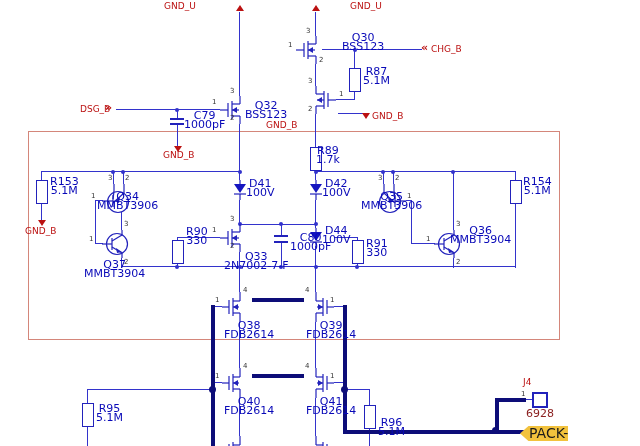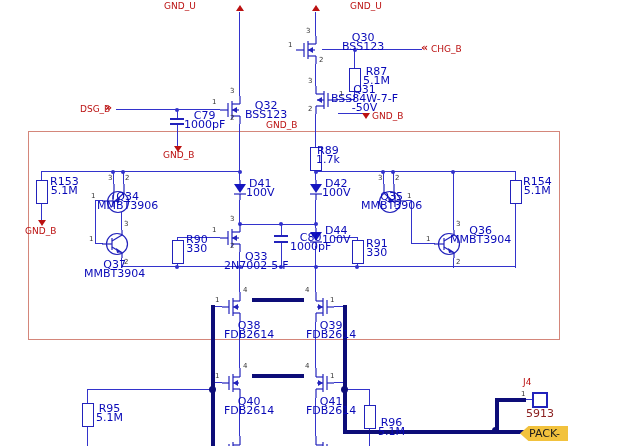--- a/index.html
+++ b/index.html
@@ -17,21 +17,21 @@
   .sq{position:absolute;width:16px;height:16px;border:2px solid #2222bb;box-sizing:border-box;background:#fff;}
   .lbl{position:absolute;font-size:11px;line-height:9px;color:#0909b8;white-space:nowrap;text-align:center;}
   .net{position:absolute;font-size:9px;line-height:10px;color:#bb1111;white-space:nowrap;}
   .arrowglyph{position:absolute;font-size:11px;line-height:11px;color:#bb1111;font-weight:bold;}
   .pin{position:absolute;font-size:7px;line-height:7px;color:#333;}
   .tri-down{position:absolute;width:0;height:0;border-left:4px solid transparent;
             border-right:4px solid transparent;border-top:6px solid #bb1111;}
   .tri-up{position:absolute;width:0;height:0;border-left:4px solid transparent;
           border-right:4px solid transparent;border-bottom:6px solid #bb1111;}
   .selbox{position:absolute;border:1px solid #d4867a;background:transparent;}
-  .tag{position:absolute;background:#f2c23d;color:#1a1a1a;font-size:11px;line-height:15px;
+  .tag{position:absolute;background:#f2c23d;color:#1a1a1a;font-size:14px;line-height:15px;
        padding-left:9px;clip-path:polygon(0 50%,16% 0,100% 0,100% 100%,16% 100%);}
   svg line,svg circle{stroke:#2222bb;stroke-width:1.2;fill:none;}
   svg circle{fill:#ffffff;}
   svg polygon{fill:#2222bb;stroke:none;}
   .dio polygon{fill:#1515c0;}
 </style>
 </head>
 <body>
 
 <div id="canvas">
@@ -340,40 +340,39 @@
   <div class="net" style="left:350px;top:1px">GND_U</div>
   <div class="net" style="left:80px;top:104px">DSG_B</div>
   <div class="arrowglyph" style="left:105px;top:102px">»</div>
   <div class="arrowglyph" style="left:421px;top:42px">«</div>
   <div class="net" style="left:431px;top:44px">CHG_B</div>
   <div class="net" style="left:163px;top:150px">GND_B</div>
   <div class="net" style="left:266px;top:120px">GND_B</div>
   <div class="net" style="left:372px;top:111px">GND_B</div>
   <div class="net" style="left:25px;top:226px">GND_B</div>
   <div class="net" style="left:523px;top:377px">J4</div>
-  <div class="lbl" style="left:526px;top:409px;color:#8b2020">5913</div>
+  <div class="lbl" style="left:526px;top:409px;color:#8b2020">6928</div>
   <div class="tag" style="left:520px;top:426px;width:44px;height:15px">PACK-</div>
 
   <div class="lbl" style="left:342px;top:33px"><span>Q30</span><br><span>BSS123</span></div>
   <div class="lbl" style="left:363px;top:67px"><span>R87</span><br><span>5.1M</span></div>
-  <div class="lbl" style="left:331px;top:85px"><span>Q31</span><br><span>BSS84W-7-F</span><br><span>-50V</span></div>
   <div class="lbl" style="left:245px;top:101px"><span>Q32</span><br><span>BSS123</span></div>
   <div class="lbl" style="left:184px;top:111px"><span>C79</span><br><span>1000pF</span></div>
   <div class="lbl" style="left:316px;top:146px"><span>R89</span><br><span>1.7k</span></div>
   <div class="lbl" style="left:50px;top:177px"><span>R153</span><br><span>5.1M</span></div>
   <div class="lbl" style="left:523px;top:177px"><span>R154</span><br><span>5.1M</span></div>
   <div class="lbl" style="left:97px;top:192px"><span>Q34</span><br><span>MMBT3906</span></div>
   <div class="lbl" style="left:361px;top:192px"><span>Q35</span><br><span>MMBT3906</span></div>
   <div class="lbl" style="left:246px;top:179px"><span>D41</span><br><span>100V</span></div>
   <div class="lbl" style="left:322px;top:179px"><span>D42</span><br><span>100V</span></div>
   <div class="lbl" style="left:322px;top:226px"><span>D44</span><br><span>100V</span></div>
   <div class="lbl" style="left:290px;top:233px"><span>C80</span><br><span>1000pF</span></div>
-  <div class="lbl" style="left:186px;top:235px"><span>R90</span><br><span>330</span></div>
+  <div class="lbl" style="left:186px;top:227px"><span>R90</span><br><span>330</span></div>
   <div class="lbl" style="left:366px;top:239px"><span>R91</span><br><span>330</span></div>
-  <div class="lbl" style="left:224px;top:252px"><span>Q33</span><br><span>2N7002-5-F</span></div>
+  <div class="lbl" style="left:224px;top:252px"><span>Q33</span><br><span>2N7002-7-F</span></div>
   <div class="lbl" style="left:450px;top:226px"><span>Q36</span><br><span>MMBT3904</span></div>
   <div class="lbl" style="left:84px;top:260px"><span>Q37</span><br><span>MMBT3904</span></div>
   <div class="lbl" style="left:224px;top:321px"><span>Q38</span><br><span>FDB2614</span></div>
   <div class="lbl" style="left:306px;top:321px"><span>Q39</span><br><span>FDB2614</span></div>
   <div class="lbl" style="left:224px;top:397px"><span>Q40</span><br><span>FDB2614</span></div>
   <div class="lbl" style="left:306px;top:397px"><span>Q41</span><br><span>FDB2614</span></div>
   <div class="lbl" style="left:96px;top:404px"><span>R95</span><br><span>5.1M</span></div>
   <div class="lbl" style="left:378px;top:418px"><span>R96</span><br><span>5.1M</span></div>
 
   <span class="pin" style="left:288px;top:42px">1</span>

